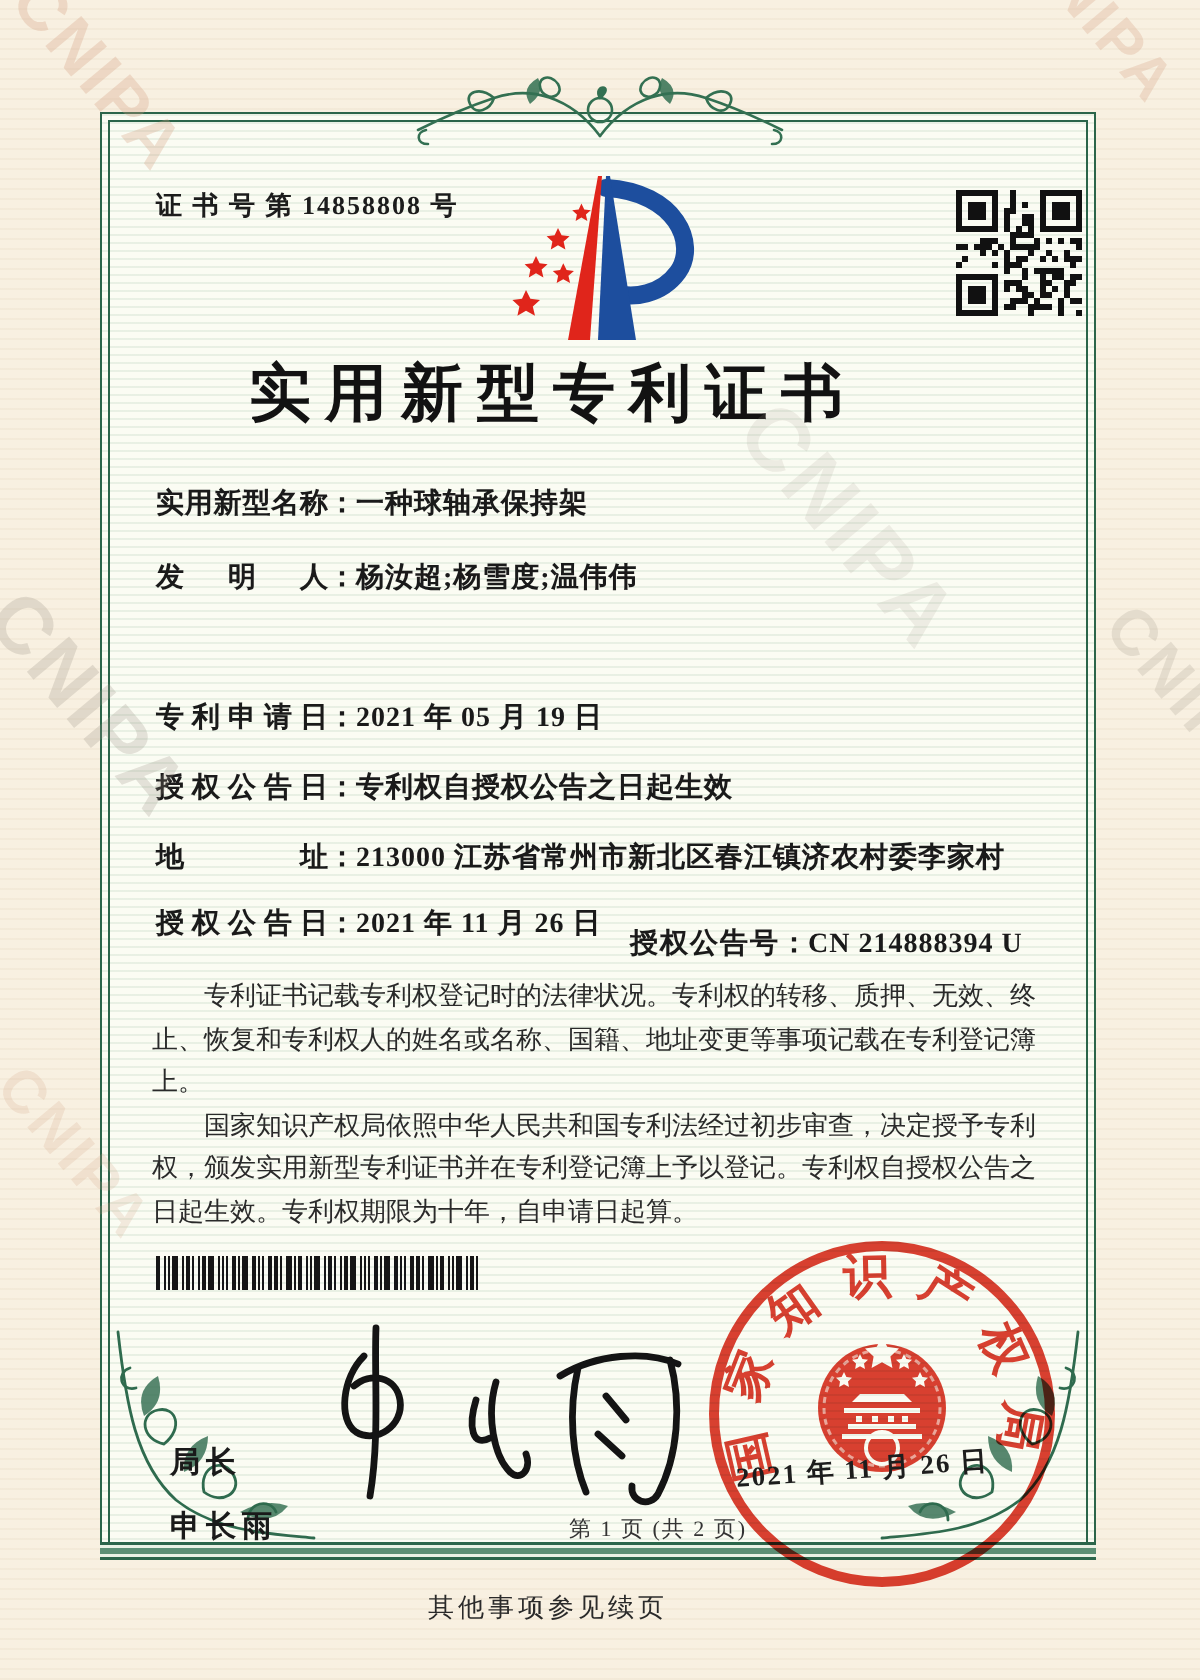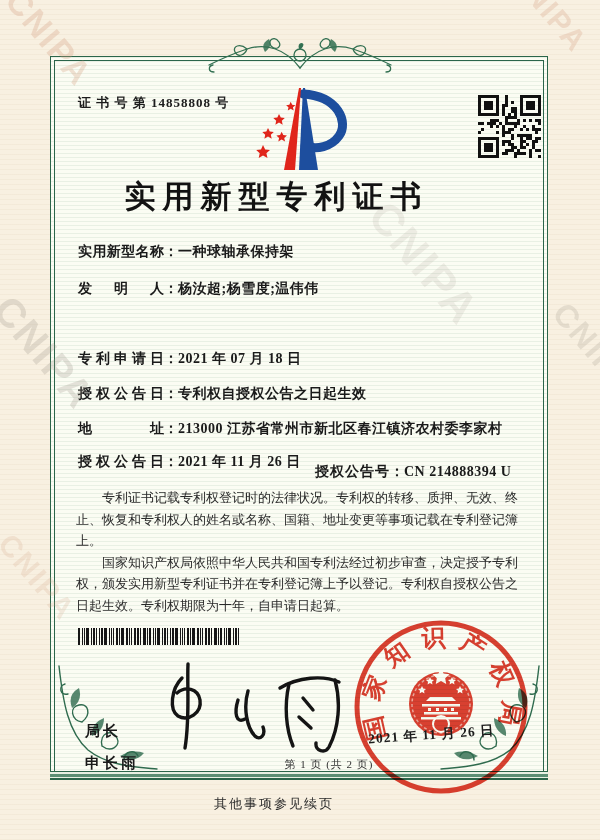--- a/index.html
+++ b/index.html
@@ -325,21 +325,21 @@
 
   <div class="abs title" style="left:0;top:176px;z-index:5;">实用新型专利证书</div>
 
   <div class="field-row" style="top:243px;z-index:5;">
     <span class="field-label">实用新型名称</span><span>：</span><span class="field-value">一种球轴承保持架</span>
   </div>
   <div class="field-row" style="top:280px;z-index:5;">
     <span class="field-label">发明人</span><span>：</span><span class="field-value">杨汝超;杨雪度;温伟伟</span>
   </div>
   <div class="field-row" style="top:350px;z-index:5;">
-    <span class="field-label">专利申请日</span><span>：</span><span class="field-value">2021 年 07 月 18 日</span>
+    <span class="field-label">专利申请日</span><span>：</span><span class="field-value">2021 年 05 月 19 日</span>
   </div>
   <div class="field-row" style="top:385px;z-index:5;">
     <span class="field-label">授权公告日</span><span>：</span><span class="field-value">专利权自授权公告之日起生效</span>
   </div>
   <div class="field-row" style="top:420px;z-index:5;">
     <span class="field-label">地址</span><span>：</span><span class="field-value">213000 江苏省常州市新北区春江镇济农村委李家村</span>
   </div>
 
   <div class="field-row" style="top:453px;z-index:5;">
     <span class="field-label">授权公告日</span><span>：</span><span class="field-value">2021 年 11 月 26 日</span>

